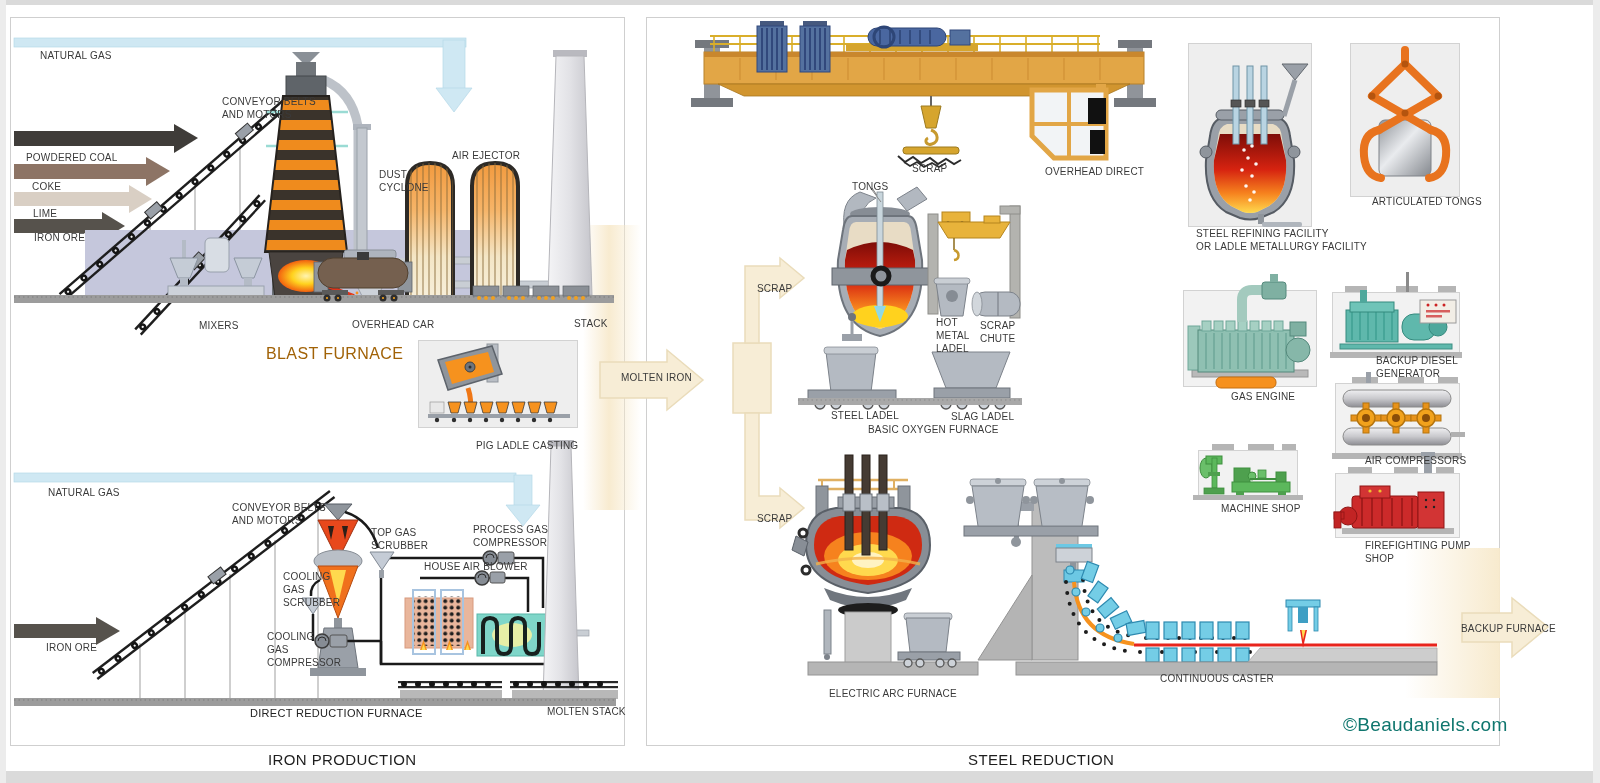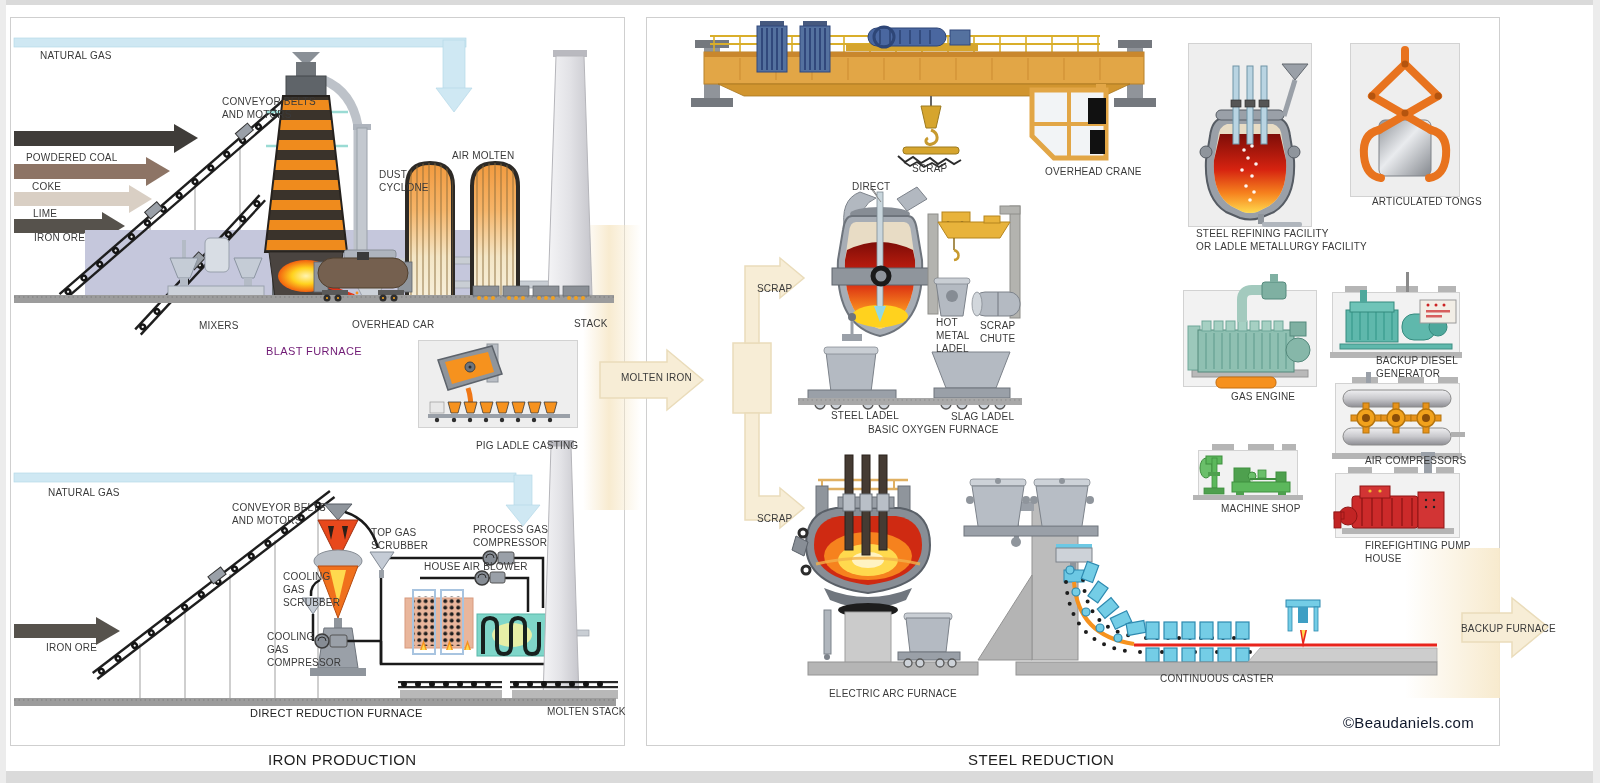--- a/index.html
+++ b/index.html
@@ -5,24 +5,24 @@
   *{margin:0;padding:0;box-sizing:border-box}
   html,body{width:1600px;height:783px;background:#ffffff;font-family:"Liberation Sans",sans-serif;overflow:hidden}
   #canvas{position:relative;width:1600px;height:783px;background:#fff}
   .frame{position:absolute;background:#dadada}
   .panel{position:absolute;background:#ffffff;border:1px solid #cfcfcf}
   .box{position:absolute;background:#eeeeee;border:1px solid #d2d2d2}
   .box.lt{background:#f2f2f2}
   .glow{position:absolute;pointer-events:none}
   svg.art{position:absolute;left:0;top:0;pointer-events:none}
   .lbl{position:absolute;font-size:10px;line-height:1.3;color:#3a3a3a;letter-spacing:.2px;white-space:pre-line}
-  .lbl.big{font-size:11px;letter-spacing:.4px;color:#701a75}
+  .lbl.big{font-size:16px;letter-spacing:.4px;color:#a16207}
   .lbl.med{font-size:11px;letter-spacing:.3px;color:#222}
   .title{position:absolute;font-size:15px;color:#1e1e1e;letter-spacing:.4px;white-space:nowrap}
-  .copyright{position:absolute;font-size:15px;color:#0f172a;letter-spacing:.3px;white-space:nowrap}
+  .copyright{position:absolute;font-size:19px;color:#0f766e;letter-spacing:.3px;white-space:nowrap}
 </style>
 </head>
 <body>
 
 <div id="canvas">
 
   <div class="frame" style="left:0;top:0;width:1600px;height:5px"></div>
   <div class="frame" style="left:0;top:771px;width:1600px;height:12px"></div>
   <div class="frame" style="left:0;top:0;width:6px;height:783px;background:#ececec"></div>
   <div class="frame" style="left:1593px;top:0;width:7px;height:783px;background:#ececec"></div>
@@ -864,21 +864,21 @@
 
   <div class="lbl" style="left:40px;top:49px">NATURAL GAS</div>
   <div class="lbl" style="left:222px;top:95px">CONVEYOR BELTS
 AND MOTORS</div>
   <div class="lbl" style="left:26px;top:151px">POWDERED COAL</div>
   <div class="lbl" style="left:32px;top:180px">COKE</div>
   <div class="lbl" style="left:33px;top:207px">LIME</div>
   <div class="lbl" style="left:34px;top:231px">IRON ORE</div>
   <div class="lbl" style="left:379px;top:168px">DUST
 CYCLONE</div>
-  <div class="lbl" style="left:452px;top:149px">AIR MOLTEN</div>
+  <div class="lbl" style="left:452px;top:149px">AIR EJECTOR</div>
   <div class="lbl" style="left:199px;top:319px">MIXERS</div>
   <div class="lbl" style="left:352px;top:318px">OVERHEAD CAR</div>
   <div class="lbl" style="left:574px;top:317px">STACK</div>
   <div class="lbl big" style="left:266px;top:344px">BLAST FURNACE</div>
   <div class="lbl" style="left:476px;top:439px">PIG LADLE CASTING</div>
   <div class="lbl" style="left:48px;top:486px">NATURAL GAS</div>
   <div class="lbl" style="left:232px;top:501px">CONVEYOR BELTS
 AND MOTORS</div>
   <div class="lbl" style="left:46px;top:641px">IRON ORE</div>
   <div class="lbl" style="left:371px;top:526px">TOP GAS
@@ -894,40 +894,40 @@
   <div class="lbl" style="left:424px;top:560px">HOUSE AIR BLOWER</div>
   <div class="lbl" style="left:547px;top:705px">MOLTEN STACK</div>
   <div class="lbl med" style="left:250px;top:706px">DIRECT REDUCTION FURNACE</div>
 
   <div class="lbl" style="left:621px;top:371px">MOLTEN IRON</div>
   <div class="lbl" style="left:757px;top:282px">SCRAP</div>
   <div class="lbl" style="left:757px;top:512px">SCRAP</div>
   <div class="lbl" style="left:1461px;top:622px">BACKUP FURNACE</div>
 
   <div class="lbl" style="left:912px;top:162px">SCRAP</div>
-  <div class="lbl" style="left:1045px;top:165px">OVERHEAD CRANE</div>
-  <div class="lbl" style="left:852px;top:180px">DIRECT</div>
+  <div class="lbl" style="left:1045px;top:165px">OVERHEAD DIRECT</div>
+  <div class="lbl" style="left:852px;top:180px">TONGS</div>
   <div class="lbl" style="left:936px;top:316px">HOT
 METAL
 LADEL</div>
   <div class="lbl" style="left:980px;top:319px">SCRAP
 CHUTE</div>
   <div class="lbl" style="left:831px;top:409px">STEEL LADEL</div>
   <div class="lbl" style="left:951px;top:410px">SLAG LADEL</div>
   <div class="lbl" style="left:868px;top:423px">BASIC OXYGEN FURNACE</div>
   <div class="lbl" style="left:829px;top:687px">ELECTRIC ARC FURNACE</div>
   <div class="lbl" style="left:1160px;top:672px">CONTINUOUS CASTER</div>
   <div class="lbl" style="left:1196px;top:227px">STEEL REFINING FACILITY
 OR LADLE METALLURGY FACILITY</div>
   <div class="lbl" style="left:1372px;top:195px">ARTICULATED TONGS</div>
   <div class="lbl" style="left:1231px;top:390px">GAS ENGINE</div>
   <div class="lbl" style="left:1376px;top:354px">BACKUP DIESEL
 GENERATOR</div>
   <div class="lbl" style="left:1365px;top:454px">AIR COMPRESSORS</div>
   <div class="lbl" style="left:1221px;top:502px">MACHINE SHOP</div>
   <div class="lbl" style="left:1365px;top:539px">FIREFIGHTING PUMP
-HOUSE</div>
+SHOP</div>
 
   <div class="title" style="left:268px;top:751px">IRON PRODUCTION</div>
   <div class="title" style="left:968px;top:751px">STEEL REDUCTION</div>
   <div class="copyright" style="left:1343px;top:714px">©Beaudaniels.com</div>
 
 </div>
 
 </body></html>

